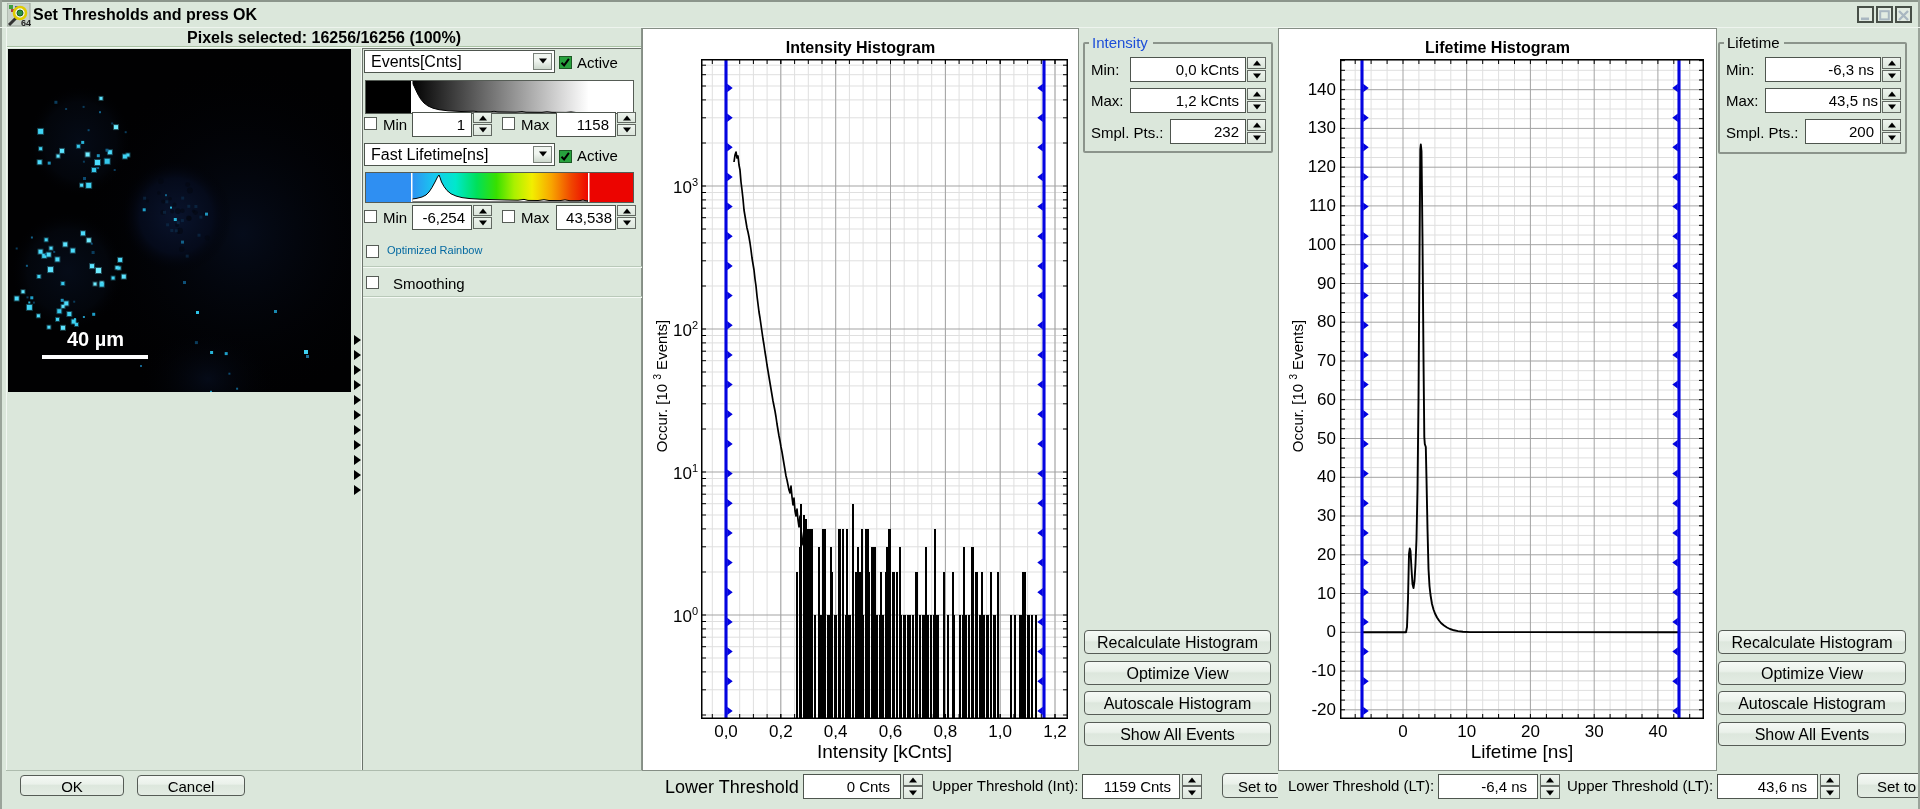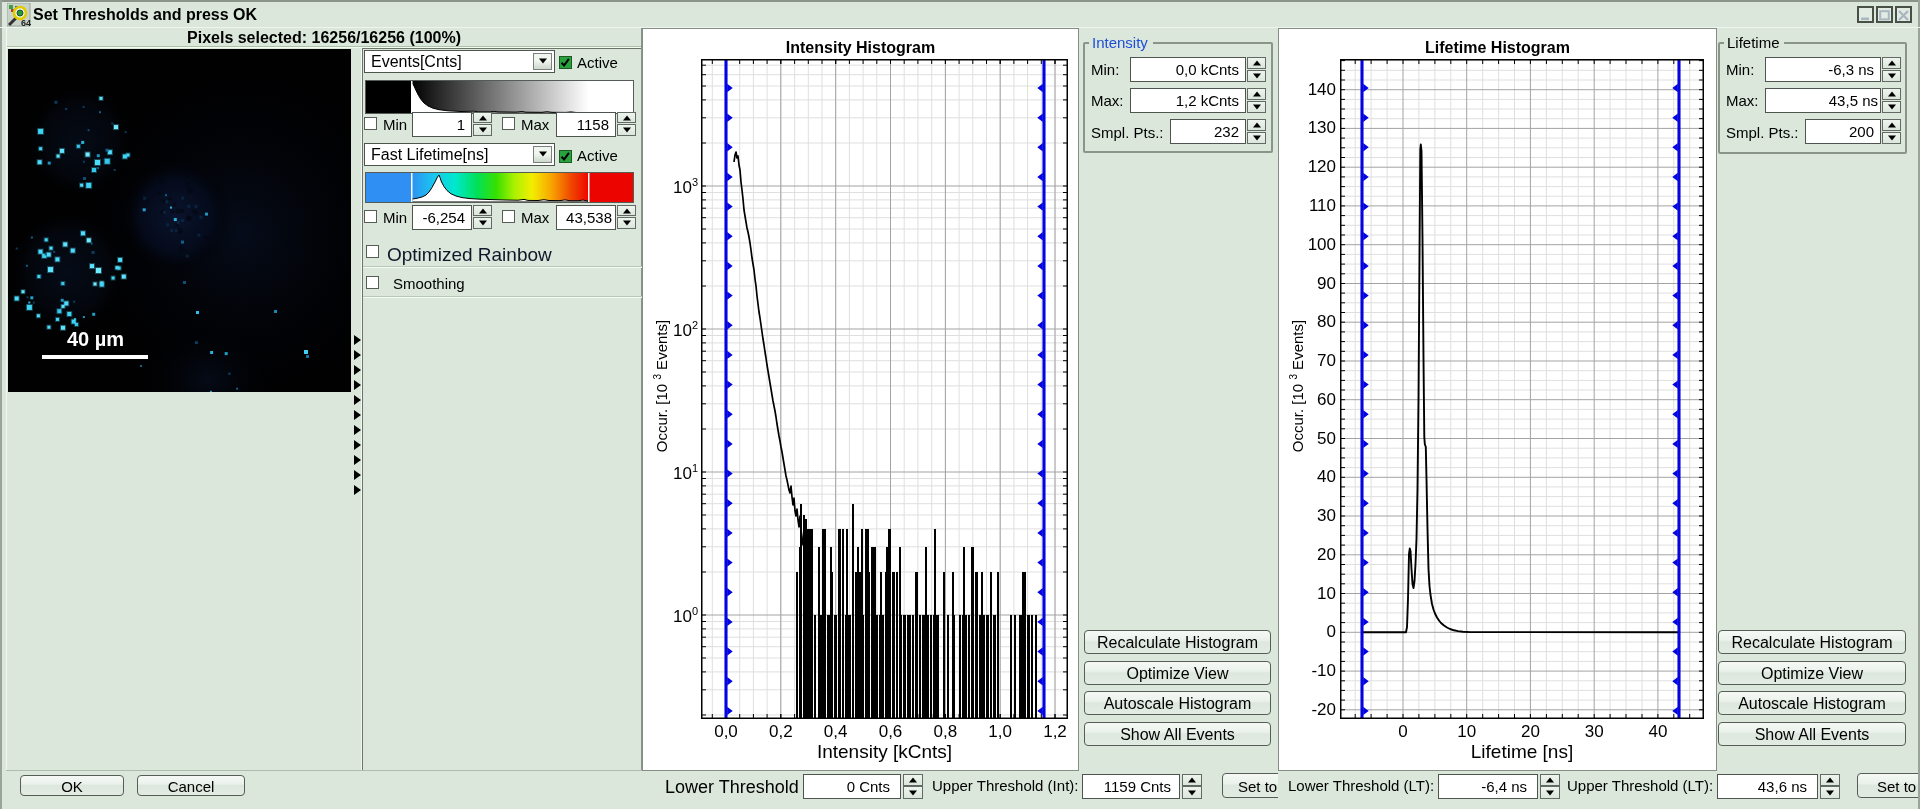--- a/index.html
+++ b/index.html
@@ -369,21 +369,21 @@
 <div class="cb" style="left:502px;top:210px"></div>
 <div class="lb" style="left:521px;top:209px;font-size:15px;color:#000;">Max</div>
 <div class="fld" style="left:556px;top:205px;width:60px;height:25px;font-size:15px;line-height:23px;padding-right:3px">43,538</div>
 <div class="spin" style="left:617px;top:205px;width:19px;height:11px">
     <span class="tu"></span>
   </div>
 <div class="spin" style="left:617px;top:217px;width:19px;height:12px">
     <span class="td"></span>
   </div>
 <div class="cb" style="left:366px;top:245px"></div>
-<div class="lb" style="left:387px;top:244px;font-size:19px;color:#0f172a;">Optimized Rainbow</div>
+<div class="lb" style="left:387px;top:244px;font-size:11px;color:#0369a1;">Optimized Rainbow</div>
 <div style="position:absolute;left:363px;top:266px;width:279px;height:1px;background:#b9c9b9"></div>
 <div style="position:absolute;left:363px;top:267px;width:279px;height:1px;background:#f4f9f4"></div>
 <div class="cb" style="left:366px;top:276px"></div>
 <div class="lb" style="left:393px;top:275px;font-size:15px;color:#000;">Smoothing</div>
 <div style="position:absolute;left:363px;top:296px;width:279px;height:1px;background:#b9c9b9"></div>
 <div style="position:absolute;left:363px;top:297px;width:279px;height:1px;background:#f4f9f4"></div>
 <div style="position:absolute;left:6px;top:770px;width:636px;height:1px;background:#aebcae"></div>
 <div class="panel" style="left:642px;top:28px;width:437px;height:743px"></div>
 <div class="lb" style="left:642px;top:39px;font-size:16px;color:#000;font-weight:bold;width:437px;text-align:center;">Intensity Histogram</div>
 <svg style="position:absolute;left:701px;top:59px" width="367" height="660" viewBox="0 0 367 660">

